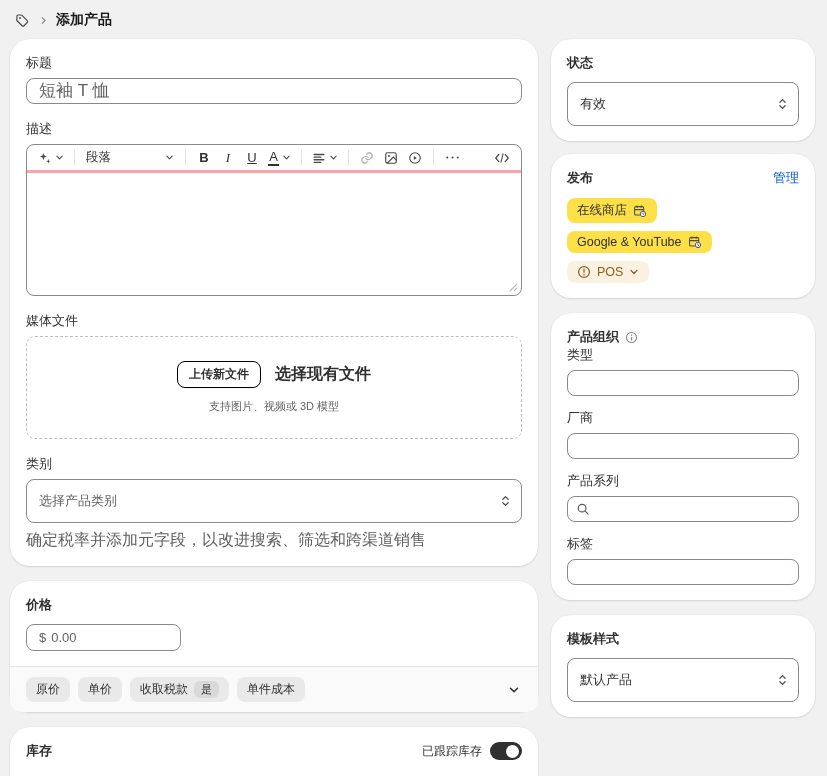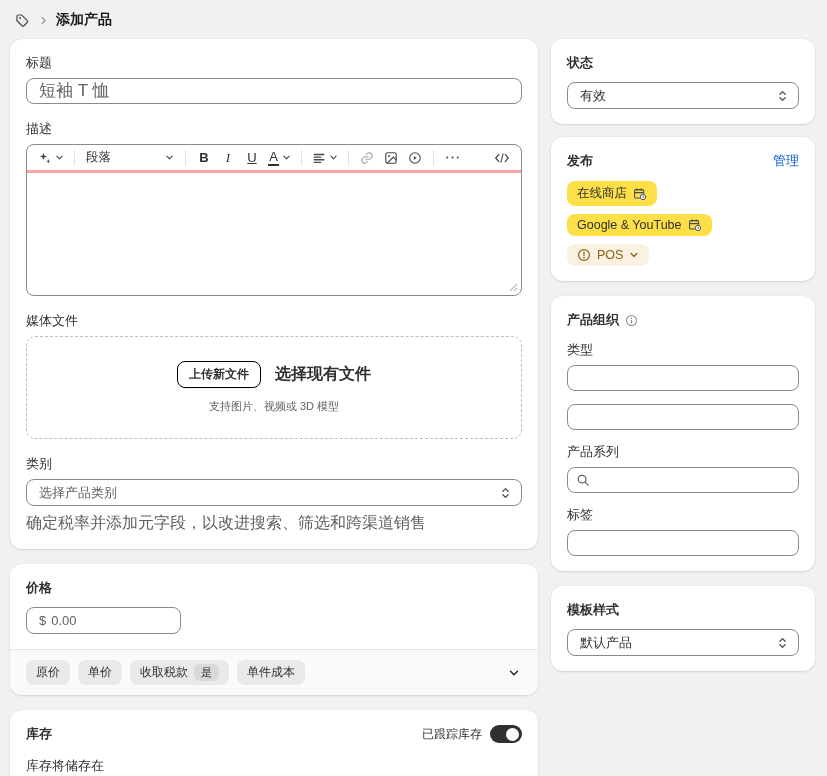--- a/index.html
+++ b/index.html
@@ -12,37 +12,37 @@
   }
   
   .topbar { display: flex; align-items: center; gap: 8px; padding: 11px 0 8px 14px; }
   .topbar .crumb-title { font-size: 14px; font-weight: bold; color: #1a1a1a; }
   .icon { display: inline-flex; align-items: center; justify-content: center; }
   
   .content { display: flex; gap: 13px; padding: 2px 12px 0 10px; align-items: flex-start; }
   .col-left { flex: 0 0 528px; }
   .col-right { flex: 1; }
   .card {
-    background: #fff; border-radius: 12px; margin-bottom: 15px;
+    background: #fff; border-radius: 20px; margin-bottom: 15px;
     box-shadow: 0 1px 2px rgba(31,33,36,.12), 0 0 0 .5px rgba(31,33,36,.05);
   }
   .card-pad { padding: 15px 16px; }
   .card-title { font-size: 13px; font-weight: bold; color: #303030; }
   .field-label { display: block; font-size: 13px; color: #303030; margin-bottom: 6px; }
   
   .tb-input, .select-box, .editor {
     border: 1px solid #8a8a8a; border-radius: 8px; background: #fff;
   }
   .tb-input {
     width: 100%; height: 18px; padding: 12px 12px; font-size: 17px;
     font-family: "Liberation Sans", sans-serif; color: #303030; outline: none;
   }
   .tb-input::placeholder { color: #616161; opacity: 1; }
   .select-box {
-    height: 27px; display: flex; align-items: center; justify-content: space-between;
+    height: 44px; display: flex; align-items: center; justify-content: space-between;
     padding: 0 10px 0 12px; cursor: pointer; width: 100%;
   }
   .select-box .sel-text { font-size: 13px; color: #303030; }
   .select-box .sel-text.placeholder { color: #616161; }
   .help-text { font-size: 16px; color: #616161; margin-top: 7px; }
   .fgroup { margin-bottom: 16px; }
   .fgroup:last-child { margin-bottom: 0; }
   
   .editor { overflow: hidden; }
   .editor-toolbar {
@@ -106,21 +106,21 @@
   .toggle .knob { position: absolute; top: 2.5px; right: 3px; width: 13px; height: 13px; border-radius: 50%; background: #fff; }
   
   .pub-head { display: flex; align-items: center; justify-content: space-between; margin-bottom: 11px; }
   .link { color: #005bd3; font-size: 13px; text-decoration: none; cursor: pointer; }
   .chips { display: flex; flex-wrap: wrap; gap: 8px; }
   .chip {
     background: #fde047; border-radius: 8px; padding: 4px 10px; font-size: 12.5px;
     color: #303030; display: inline-flex; align-items: center; gap: 6px; cursor: pointer; white-space: nowrap;
   }
   .chip.warn { background: #fbf1e1; color: #8a6116; }
-  .org-title-row { display: flex; align-items: center; gap: 6px; margin-bottom: 12px; }
+  .org-title-row { display: flex; align-items: center; gap: 6px; }
   .input-with-icon { position: relative; }
   .input-with-icon .tb-input { padding-left: 30px; }
   .input-with-icon .icon { position: absolute; left: 9px; top: 6px; }
 </style>
 </head>
 <body>
 
 <div class="topbar">
   <span class="icon">
     <svg width="17" height="17" viewBox="0 0 20 20">
@@ -421,20 +421,21 @@
                 <circle cx="8" cy="5.2" r="0.9" fill="#8a8a8a"></circle>
                 <path d="M8 7.6 v3.6" stroke="#8a8a8a" stroke-width="1.3" stroke-linecap="round"></path>
               </svg>
           </span>
         </div>
         <div style="margin-bottom:13px;">
           <label class="field-label">类型</label>
           <input class="tb-input" type="text" style="">
         </div>
         <div style="margin-bottom:13px;">
+          <label class="field-label">厂商</label>
           <input class="tb-input" type="text" style="">
         </div>
         <div style="margin-bottom:13px;">
           <label class="field-label">产品系列</label>
           <div class="input-with-icon">
             <span class="icon">
               <svg width="14" height="14" viewBox="0 0 16 16">
                   <circle cx="7" cy="7" r="4.4" fill="none" stroke="#5c5c5c" stroke-width="1.4"></circle>
                   <path d="M10.4 10.4 L13.8 13.8" stroke="#5c5c5c" stroke-width="1.4" stroke-linecap="round"></path>
                 </svg>

